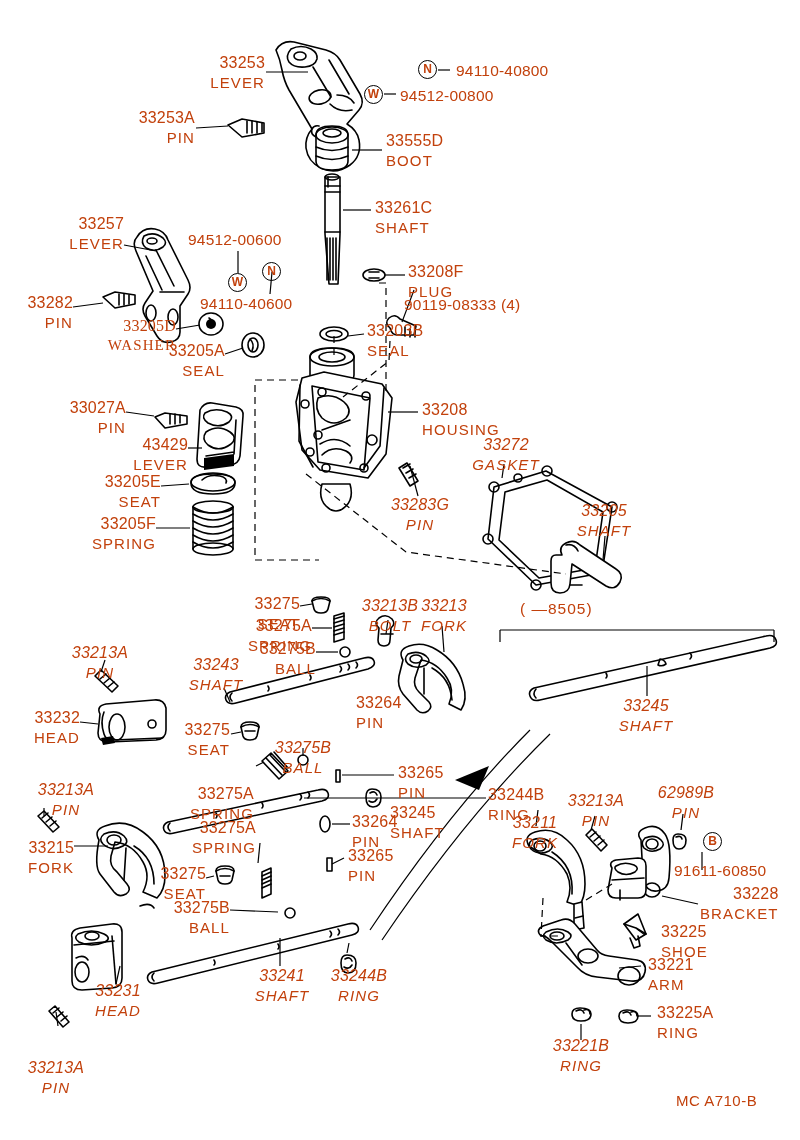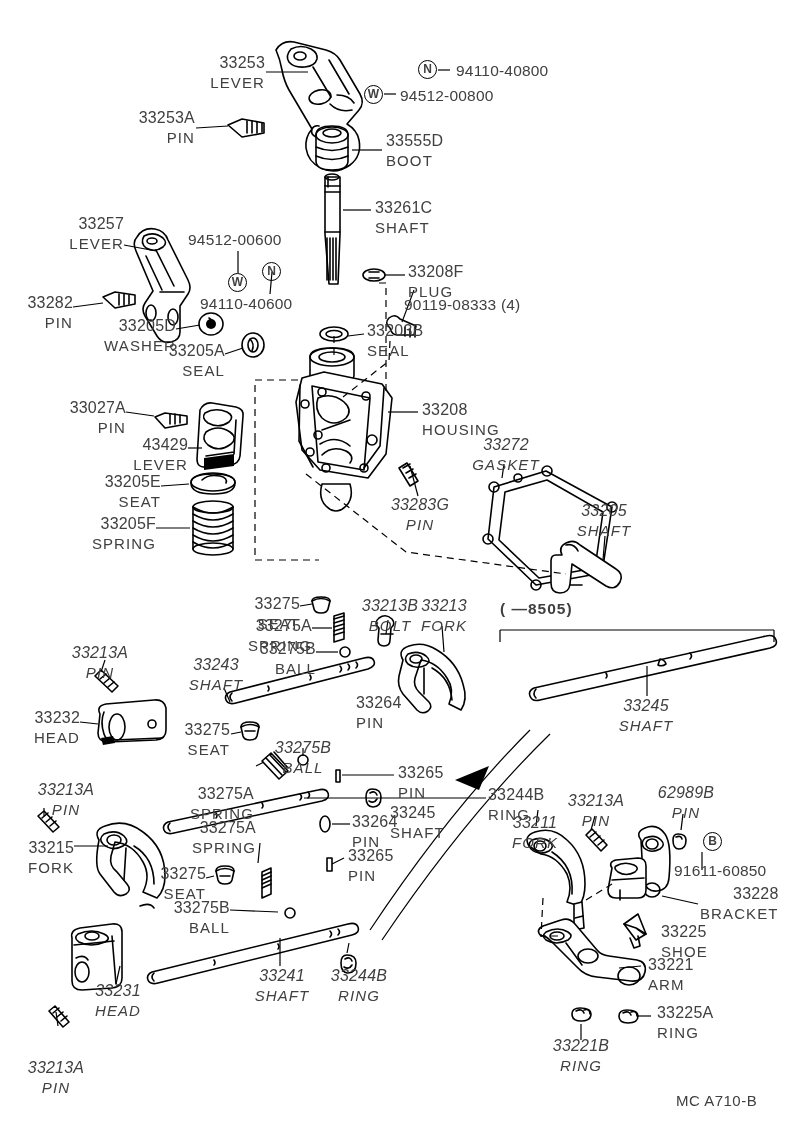--- a/index.html
+++ b/index.html
@@ -6,21 +6,21 @@
     margin: 0;
     padding: 0;
     background: #ffffff;
   }
   #sheet {
     position: relative;
     width: 800px;
     height: 1140px;
     background: #ffffff;
     font-family: "Liberation Sans", sans-serif;
-    color: #404040;
+    color: #c2410c;
     overflow: hidden;
   }
   
   .lbl {
     position: absolute;
     white-space: nowrap;
     line-height: 1.0;
   }
   .lbl .num {
     display: block;
@@ -547,21 +547,21 @@
   <div class="circ" style="left:228px; top:273px;">W</div>
 
   <div class="circ" style="left:262px; top:262px;">N</div>
   <div class="code" style="left:200px; top:295px;">94110-40600</div>
 
   <div class="lbl rt" style="left:-10px; top:295px; width:83px;">
     <span class="num">33282</span>
     <span class="sub">PIN</span>
   </div>
 
-  <div class="lbl rt" style="left:66px; top:318px; width:110px;">
+  <div class="lbl rt" style="left:66px; top:318px; width:110px;font-family:Liberation Serif, serif;">
     <span class="num">33205D</span>
     <span class="sub">WASHER</span>
   </div>
 
   <div class="lbl rt" style="left:133px; top:343px; width:92px;">
     <span class="num">33205A</span>
     <span class="sub">SEAL</span>
   </div>
 
   <div class="lbl" style="left:408px; top:264px;">
@@ -639,21 +639,21 @@
   <div class="lbl ctr" style="left:414px; top:598px; width:60px;">
     <span class="num">33213</span>
     <span class="sub">FORK</span>
   </div>
 
   <div class="lbl ctr" style="left:182px; top:657px; width:68px;">
     <span class="num">33243</span>
     <span class="sub">SHAFT</span>
   </div>
 
-  <div class="code" style="left:500px; top:600px; letter-spacing:1px;font-weight:bold;">(          —8505)</div>
+  <div class="code" style="left:520px; top:600px; letter-spacing:1px;">(          —8505)</div>
 
   <div class="lbl ctr" style="left:612px; top:698px; width:68px;">
     <span class="num">33245</span>
     <span class="sub">SHAFT</span>
   </div>
 
   <div class="lbl ctr" style="left:60px; top:645px; width:80px;">
     <span class="num">33213A</span>
     <span class="sub">PIN</span>
   </div>

